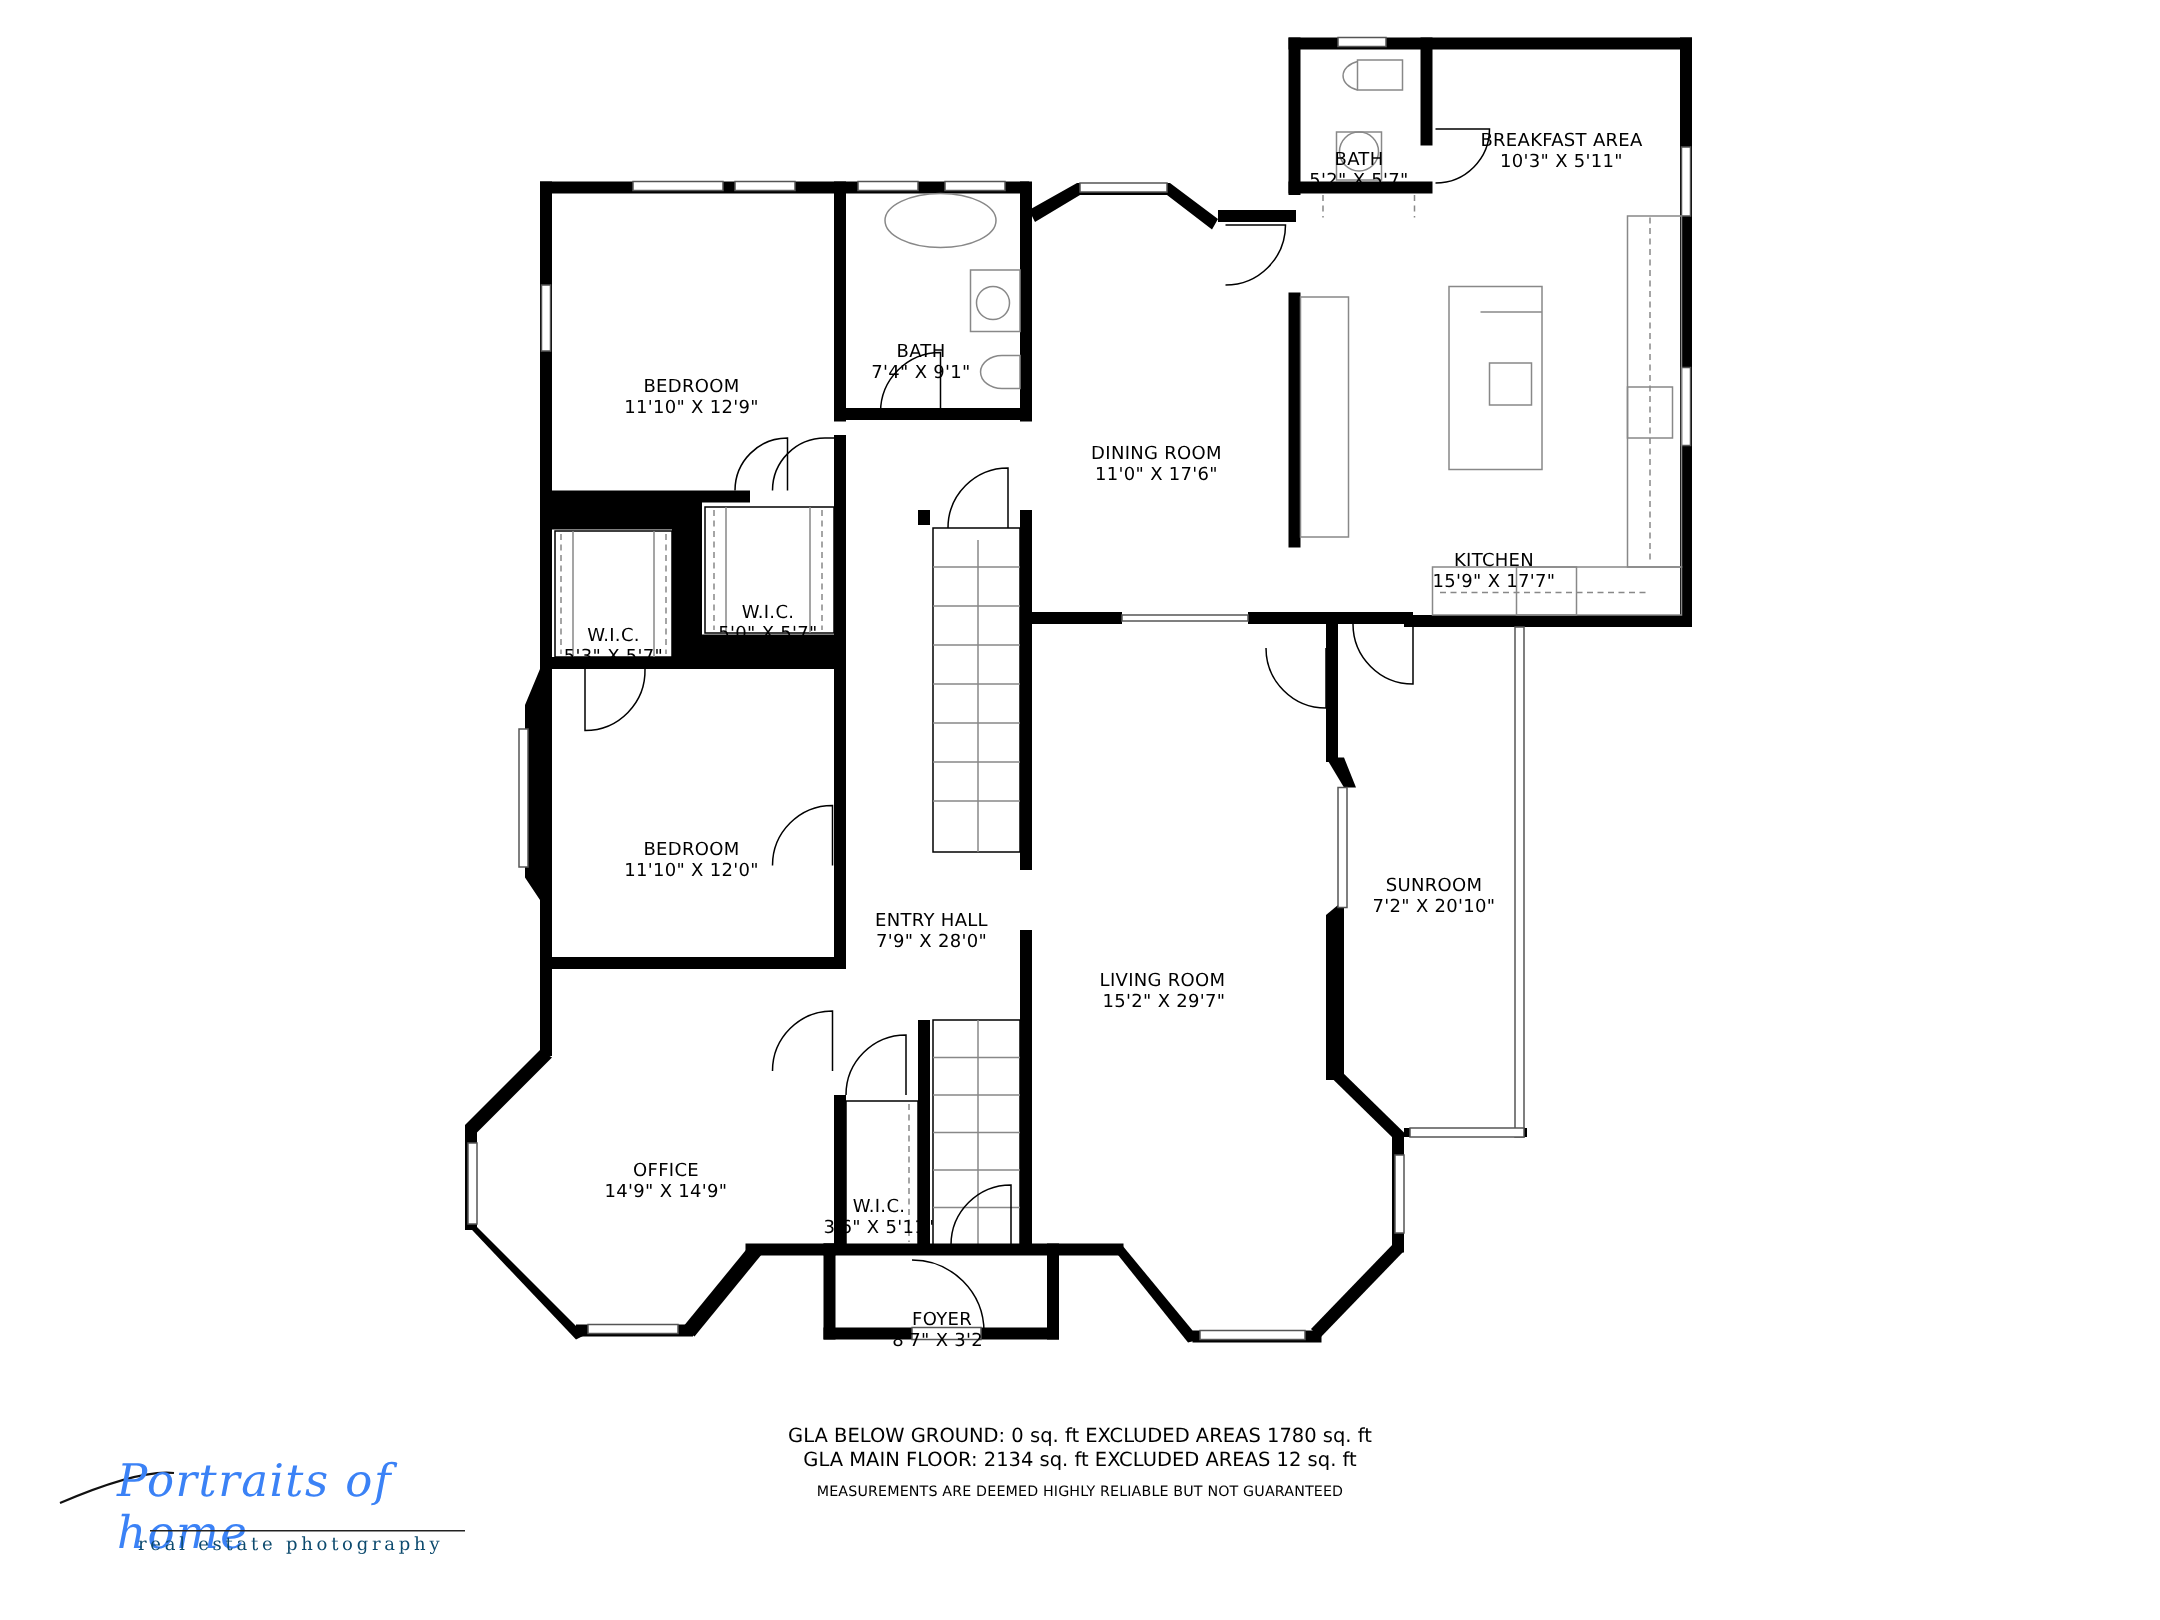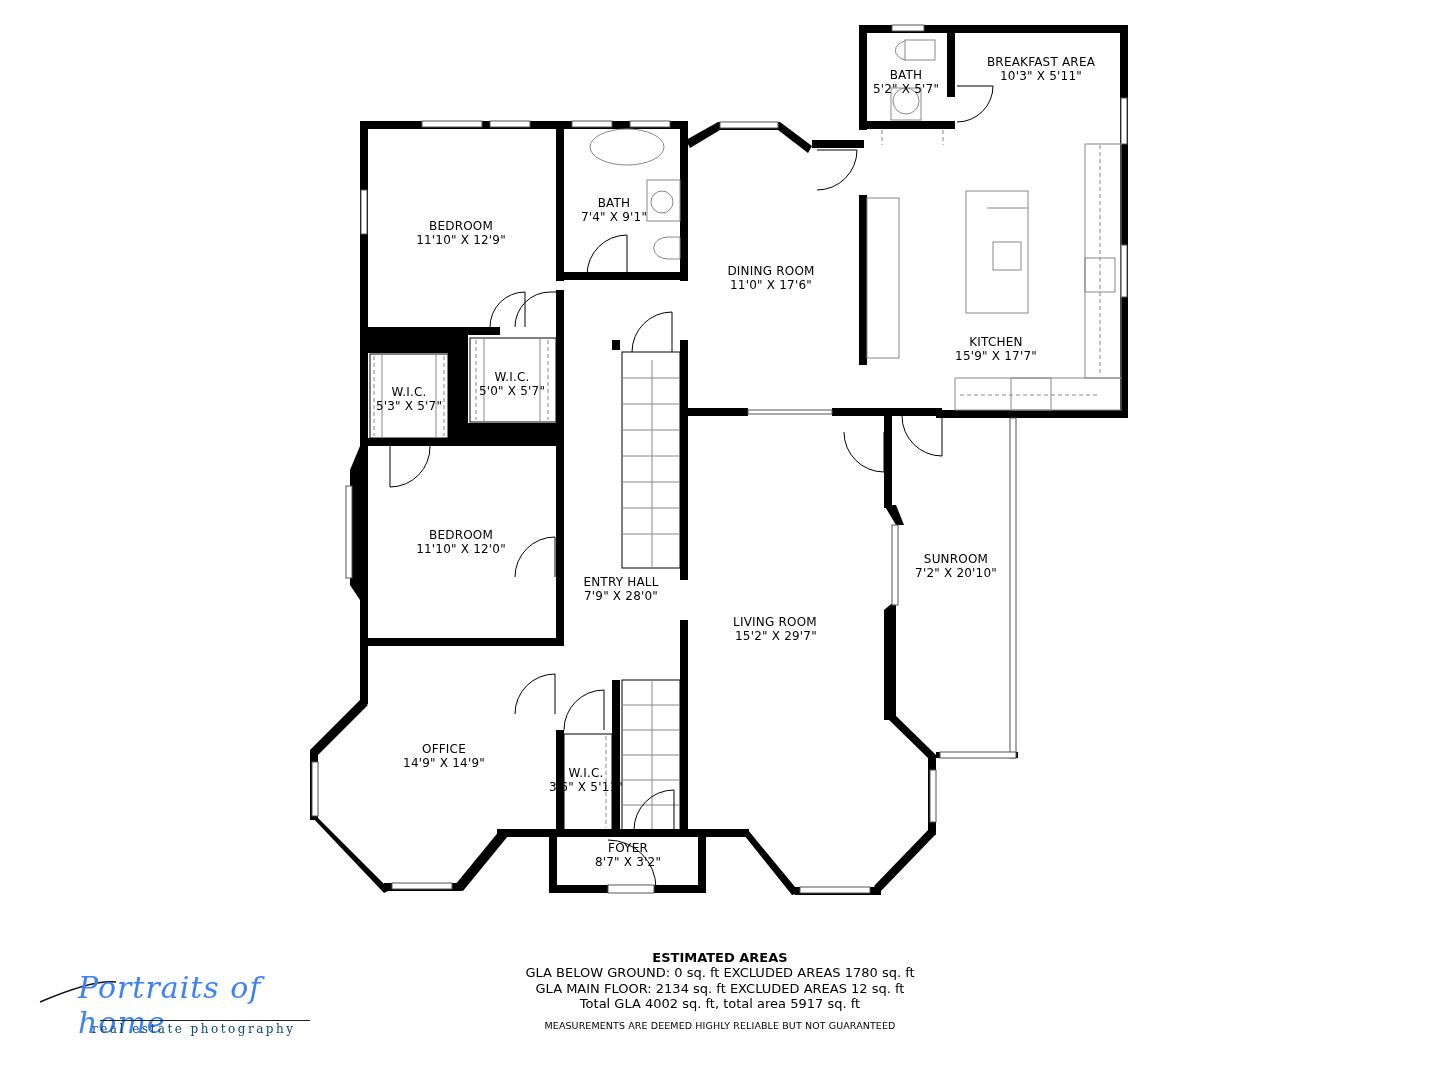--- a/index.html
+++ b/index.html
@@ -4,21 +4,21 @@
 <style>
   html, body { margin:0; padding:0; background:#ffffff; }
   body { width:1440px; height:1080px; position:relative; overflow:hidden; font-family:"DejaVu Sans", sans-serif; color:#000; }
   #plan { position:absolute; left:0; top:0; width:1440px; height:1080px; }
   .wall { fill:#000; }
   .thin { fill:none; stroke:#000; stroke-width:1; }
   .gray { fill:none; stroke:#888; stroke-width:1; }
   .dash { fill:none; stroke:#888; stroke-width:1; stroke-dasharray:4 3; }
   .win { fill:#fff; stroke:#555; stroke-width:1; }
   .door-arc { fill:none; stroke:#000; stroke-width:1; }
-  .room-label { position:absolute; text-align:center; font-size:12px; line-height:14px; letter-spacing:0.2px; transform:translateX(-50%); white-space:nowrap; }
+  .room-label { position:absolute; text-align:center; font-size:12px; line-height:14px; letter-spacing:0.2px; transform:translateX(-50%); white-space:nowrap;margin-top:31px; }
   .areas { position:absolute; left:720px; top:950px; transform:translateX(-50%); text-align:center; width:600px; }
   .areas .title { font-weight:bold; font-size:13px; line-height:15px; }
   .areas .line { font-size:13px; line-height:15.5px; }
   .areas .disclaimer { font-size:9.5px; margin-top:8px; letter-spacing:0.1px; }
   .logo { position:absolute; left:38px; top:968px; width:270px; height:70px; }
   .logo .script { position:absolute; left:40px; top:2px; font-family:"DejaVu Serif", serif; font-style:italic; font-size:30px; letter-spacing:1px; color:#3b82f6; }
   .logo .rule { position:absolute; left:62px; top:52px; width:210px; height:1px; background:#222; }
   .logo .sub { position:absolute; left:54px; top:54px; font-family:"DejaVu Serif", serif; font-size:12px; letter-spacing:2.5px; color:#0c4a6e; }
 </style>
 </head>
@@ -231,24 +231,22 @@
 <div class="room-label" style="left:586px; top:766px;">
   <div>W.I.C.</div>
   <div>3'6" X 5'11"</div>
 </div>
 <div class="room-label" style="left:628px; top:841px;">
   <div>FOYER</div>
   <div>8'7" X 3'2"</div>
 </div>
 
 <div class="areas">
-  <div class="title">ESTIMATED AREAS</div>
   <div class="line">GLA BELOW GROUND: 0 sq. ft EXCLUDED AREAS 1780 sq. ft</div>
   <div class="line">GLA MAIN FLOOR: 2134 sq. ft EXCLUDED AREAS 12 sq. ft</div>
-  <div class="line">Total GLA 4002 sq. ft, total area 5917 sq. ft</div>
   <div class="disclaimer">MEASUREMENTS ARE DEEMED HIGHLY RELIABLE BUT NOT GUARANTEED</div>
 </div>
 
 <div class="logo">
   <svg style="position:absolute;left:0;top:0;" width="80" height="50">
     <path d="M2 34 C 30 22, 60 12, 78 14" fill="none" stroke="#111" stroke-width="1.4"></path>
   </svg>
   <div class="script">Portraits of home</div>
   <div class="rule"></div>
   <div class="sub">real estate photography</div>

